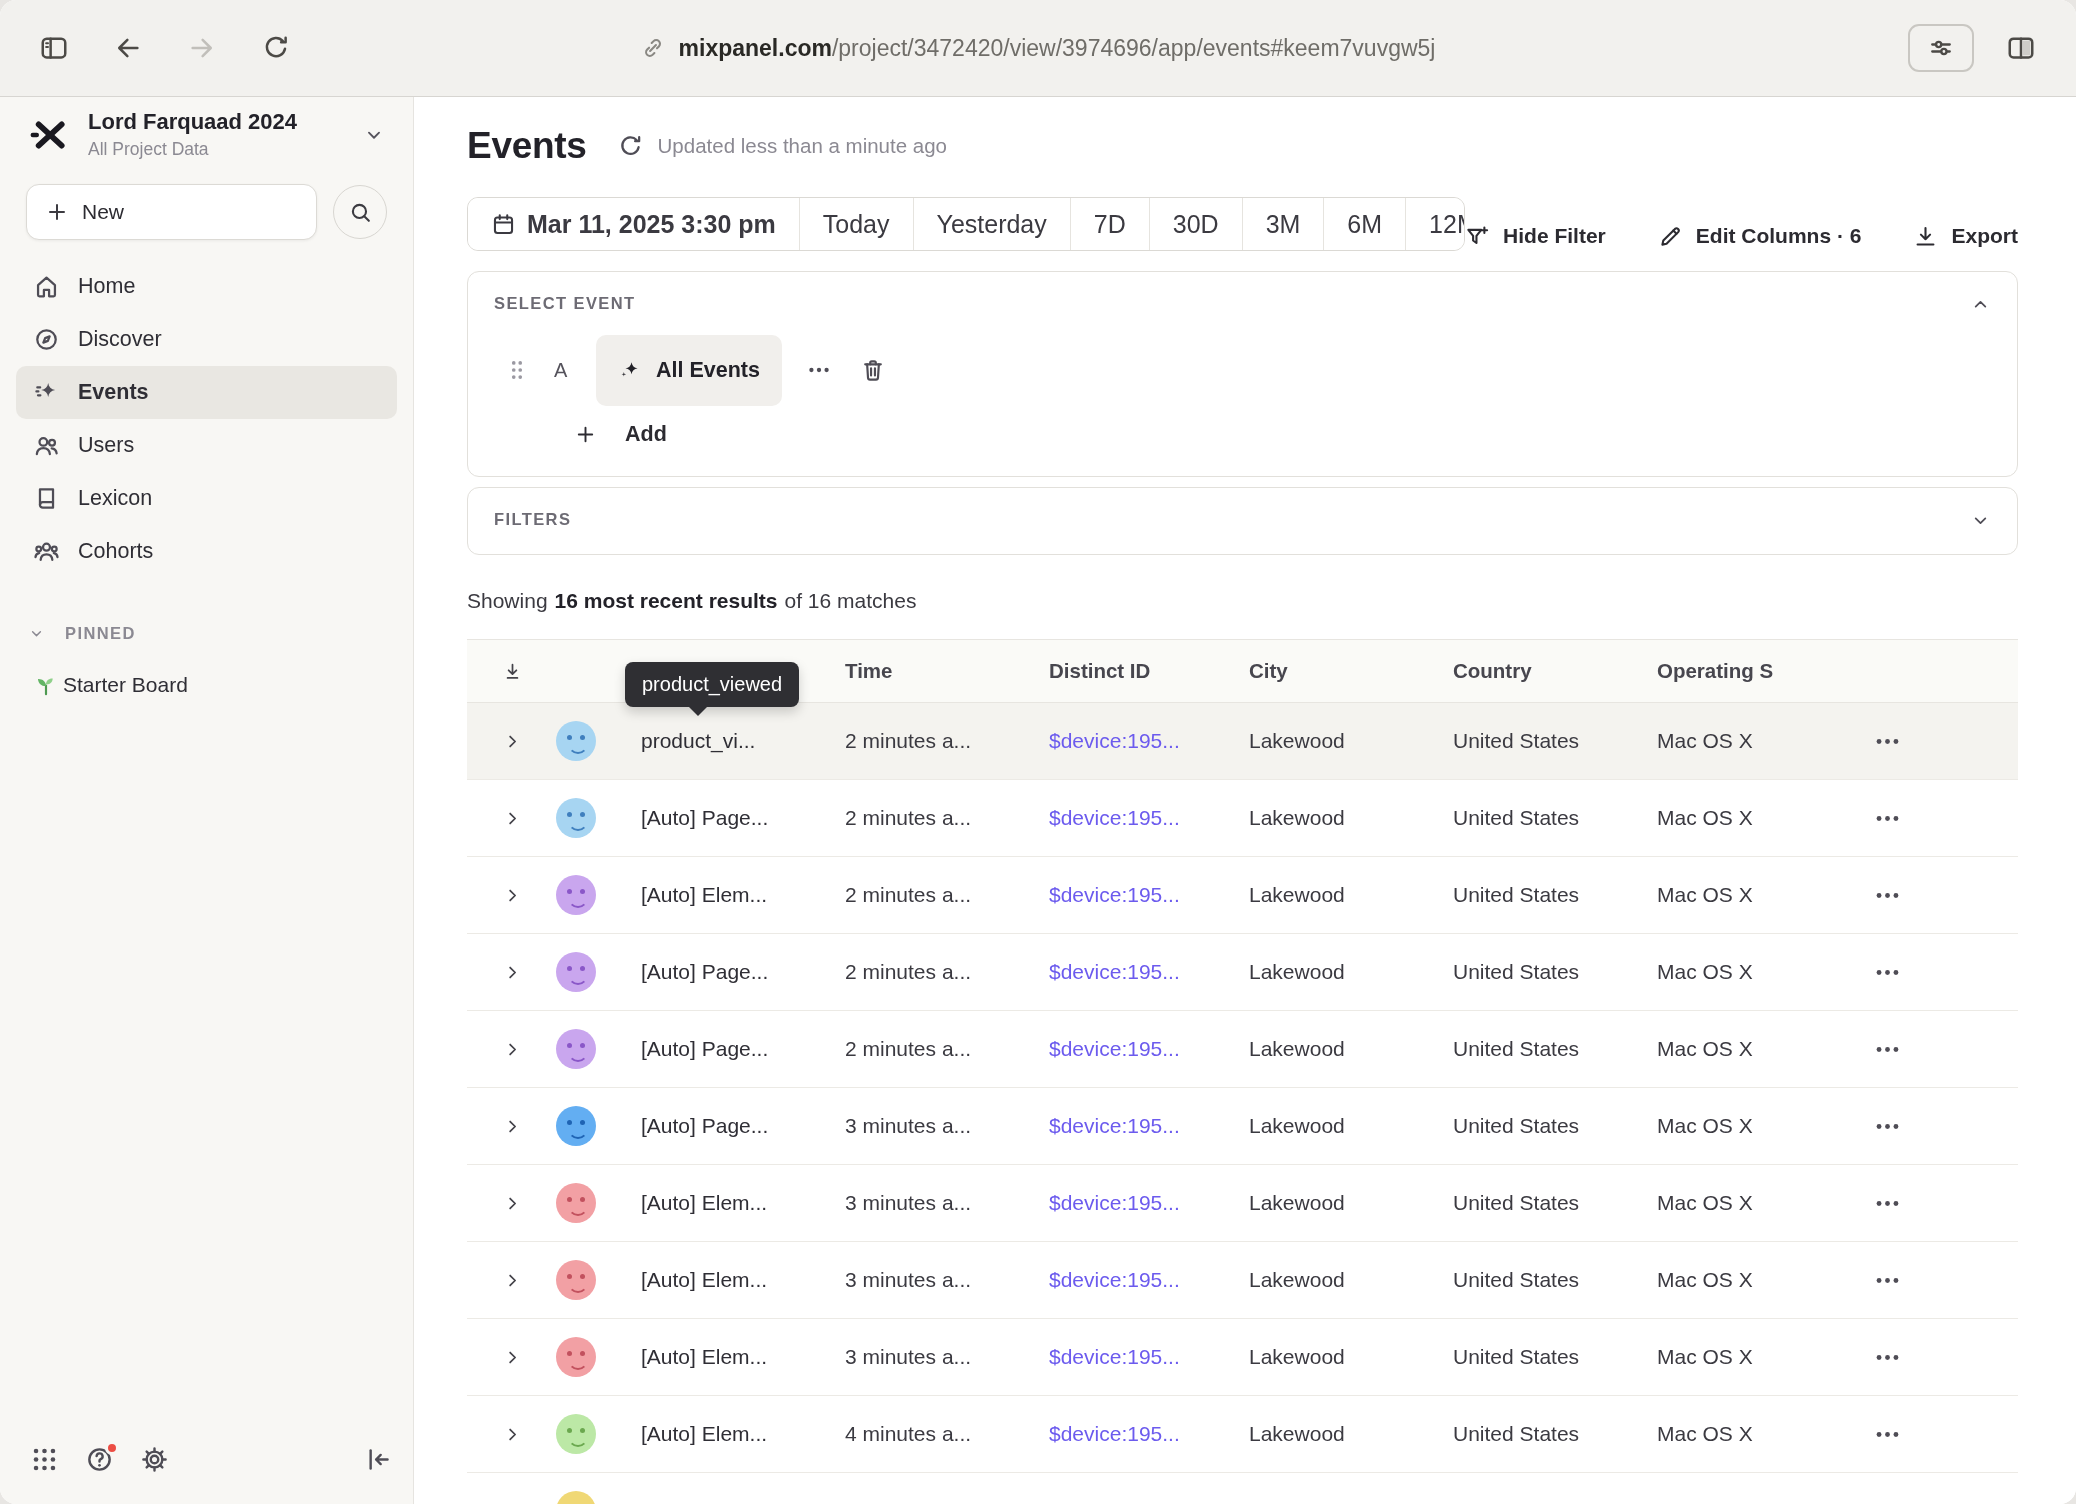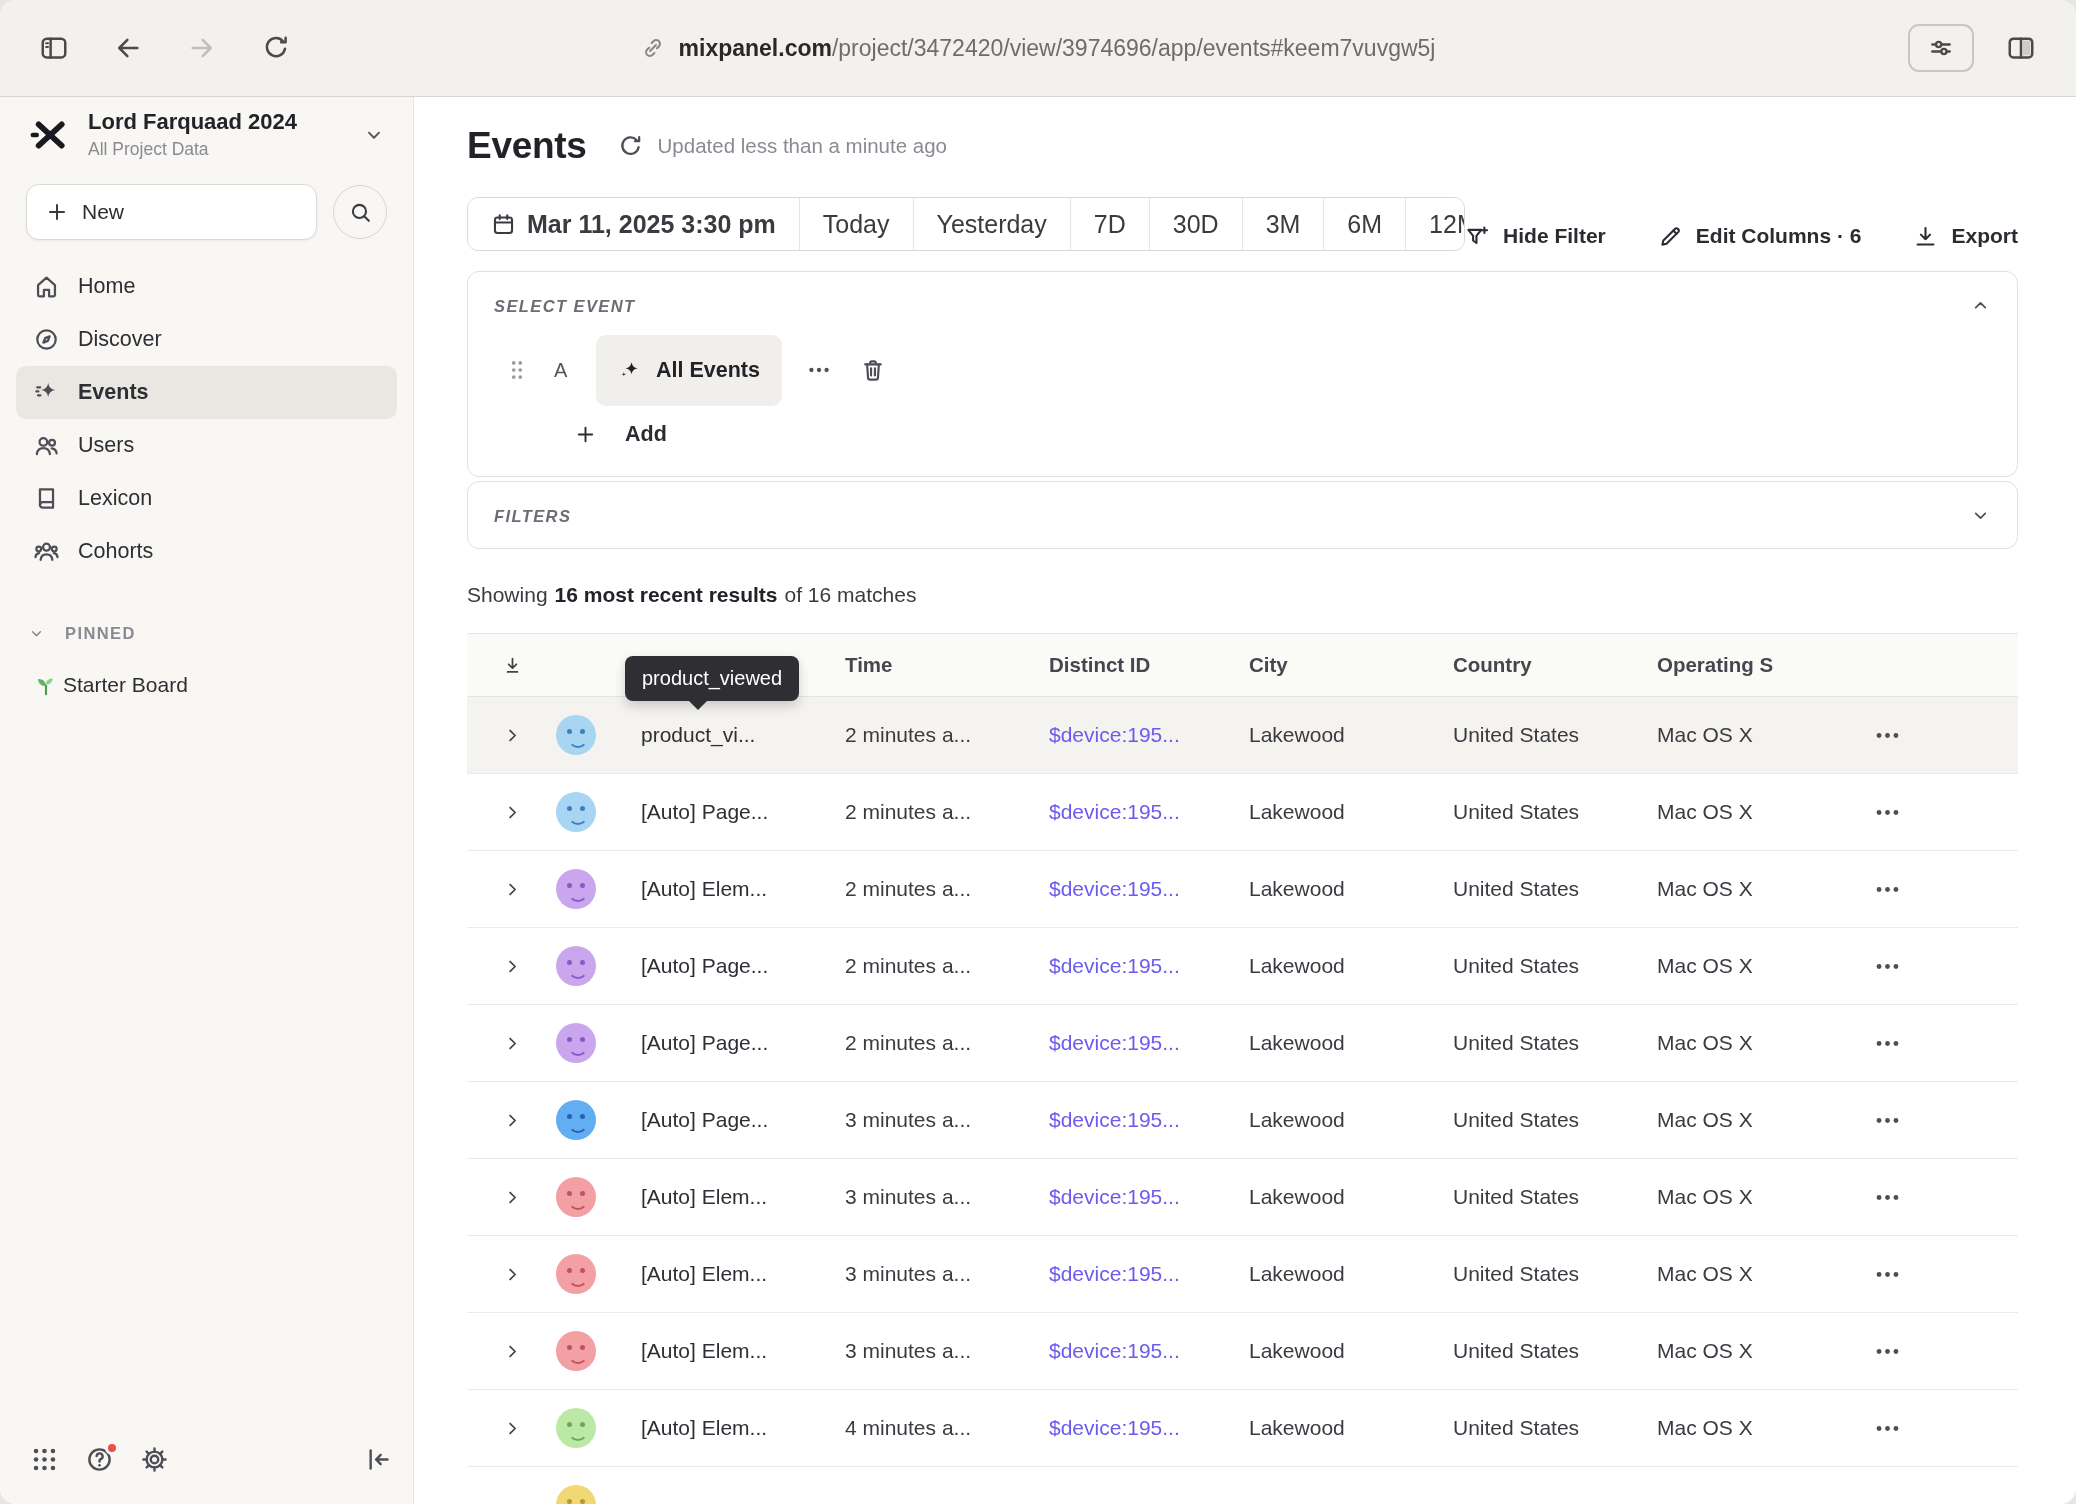--- a/index.html
+++ b/index.html
@@ -65,34 +65,34 @@
   .range-group { display:flex; align-items:stretch; height:54px; border:1px solid #dbd9d4; border-radius:11px; overflow:hidden; background:#fff; }
   .range-group > button { background:#fff; border:none; border-left:1px solid #e6e4df; font-family:inherit; font-size:25px; color:#3b3a41; padding:0 23px; display:flex; align-items:center; gap:11px; cursor:pointer; white-space:nowrap; }
   .range-group > button:first-child { border-left:none; }
   .date-btn { font-weight:700; color:#26252b; }
   .date-btn svg { width:25px; height:25px; color:#3b3a41; }
   .toolbar-right { display:flex; align-items:center; gap:52px; }
   .tool-link { display:flex; align-items:center; gap:13px; background:none; border:none; font-family:inherit; font-size:21px; font-weight:600; color:#2c2b31; cursor:pointer; padding:0; white-space:nowrap;margin-top:24px; }
   .tool-link svg { width:25px; height:25px; color:#2c2b31; }
 
   .card { margin-top:20px; border:1px solid #e2e0db; border-radius:12px; background:#fff; padding:22px 26px; }
-  .card-head { display:flex; align-items:flex-end; justify-content:space-between; height:22px;font-style:italic; }
+  .card-head { display:flex; align-items:flex-start; justify-content:space-between; height:22px; }
   .card-title { font-size:16.5px; font-weight:700; letter-spacing:1.4px; color:#6d6b74; }
   .card-head svg { width:21px; height:21px; color:#4f4d56; cursor:pointer; }
   .event-row { margin-top:26px; height:56px; display:flex; align-items:center; }
   .drag { width:26px; height:26px; color:#9b99a2; margin-left:10px; cursor:grab; }
   .row-letter { font-size:20px; color:#55535c; margin-left:24px; width:30px; }
   .event-chip { height:71px; background:#f1efec; border:none; border-radius:10px; display:flex; align-items:center; gap:13px; padding:0 22px; font-family:inherit; font-size:21.5px; font-weight:700; color:#232229; cursor:pointer; margin-left:12px; }
   .event-chip svg { width:25px; height:25px; color:#232229; }
   .icon-btn { background:none; border:none; padding:0; color:#4f4d56; cursor:pointer; display:flex; align-items:center; }
   .icon-btn svg { width:26px; height:26px; }
   .ml22 { margin-left:24px; } .ml26 { margin-left:28px; }
   .add-btn { margin-top:16px; margin-left:80px; height:40px; display:flex; align-items:center; gap:28px; background:none; border:none; font-family:inherit; font-size:21.5px; font-weight:600; color:#2c2b31; cursor:pointer; padding:0; }
   .add-btn svg { width:23px; height:23px; }
-  .filters-card { margin-top:4px; }
+  .filters-card { margin-top:10px; }
 
   .results-line { margin-top:34px; display:flex; gap:7px; align-items:baseline; font-size:21px; color:#3b3a41; }
   .results-line b { color:#232229; font-weight:700; }
 
   
   .table { margin-top:26px; position:relative; border-top:1px solid #e7e5e0; }
   .thead, .trow { display:grid; grid-template-columns:76px 66px 204px 204px 200px 204px 204px 220px 1fr; align-items:center; }
   .thead { height:63px; background:#fafaf7; border-bottom:1px solid #e7e5e0; color:#47464e; font-size:20.5px; font-weight:700; }
   .trow { height:77px; border-bottom:1px solid #eceae5; font-size:21px; color:#3b3a41; background:#fff; cursor:pointer; }
   .trow.hover { background:#f4f3ef; }

